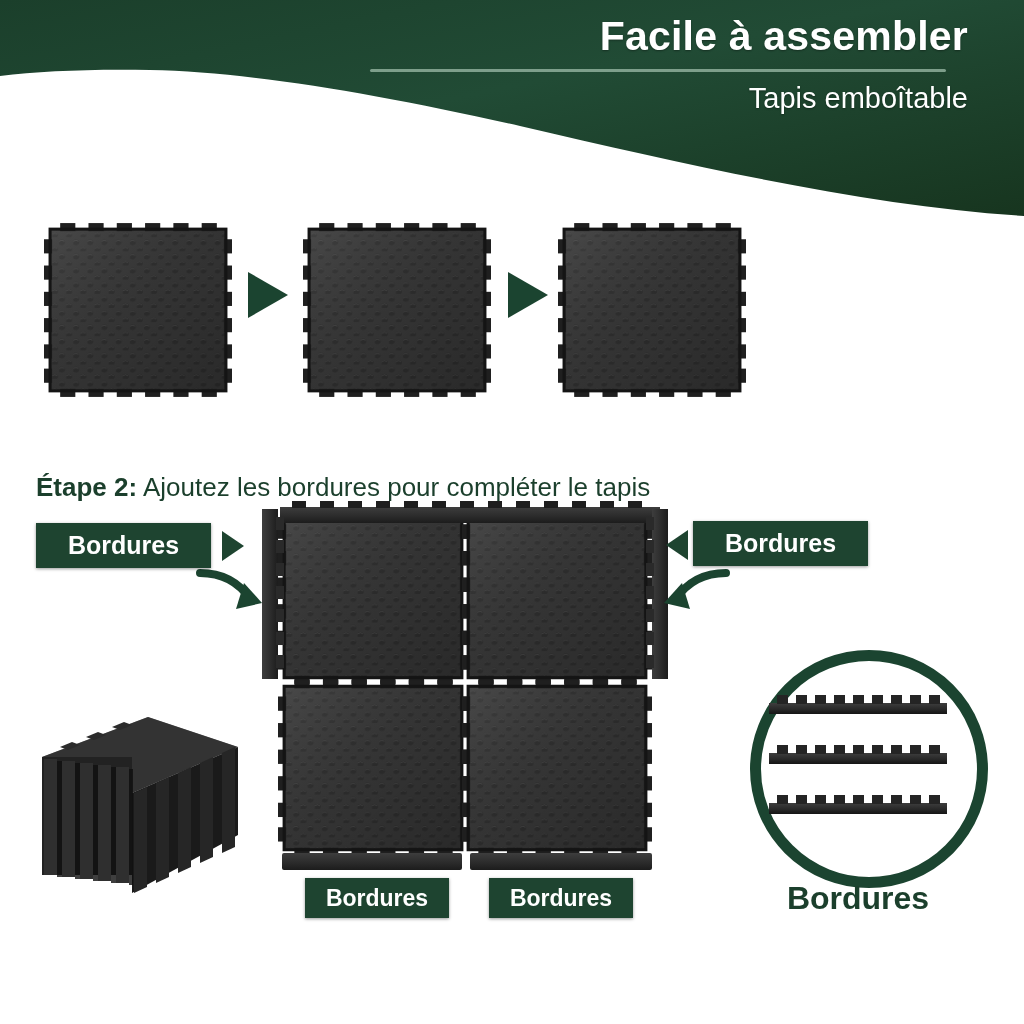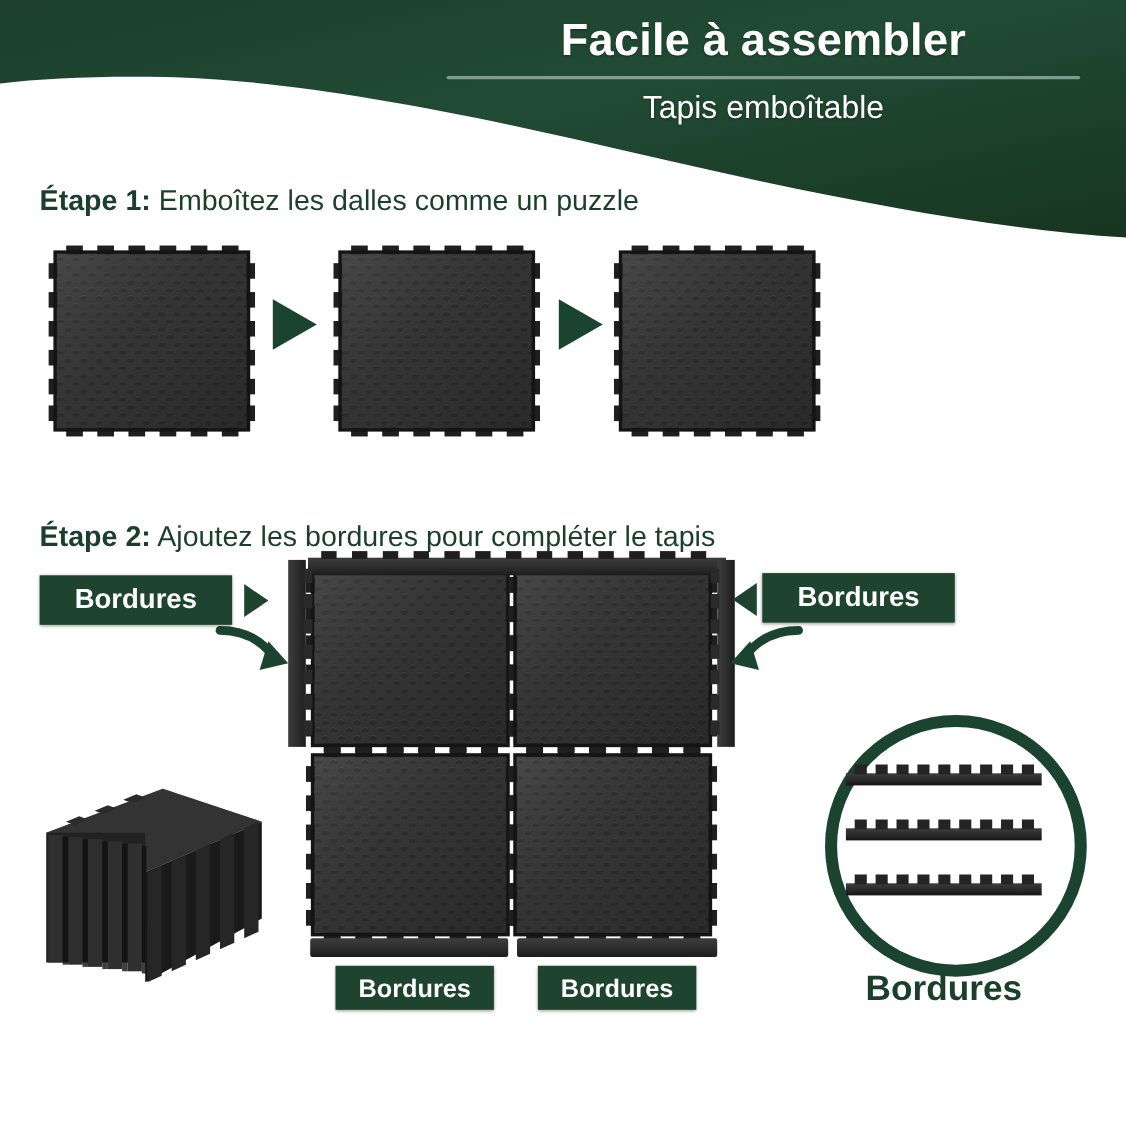--- a/index.html
+++ b/index.html
@@ -8,21 +8,21 @@
     background:#ffffff;
     font-family:"Liberation Sans", sans-serif;
     overflow:hidden;
     position:relative;
   }
   #stage{position:absolute;left:0;top:0;width:1024px;height:1024px;overflow:hidden;background:#fff;}
 
   
   .header-wrap{position:absolute;left:0;top:0;width:1024px;height:230px;}
   .header-svg{position:absolute;left:0;top:0;}
-  .header-text{position:absolute;right:20px;top:14px;width:620px;text-align:center;}
+  .header-text{position:absolute;right:56px;top:14px;width:620px;text-align:right;}
   .title{
     color:#ffffff;font-size:41px;font-weight:bold;letter-spacing:.2px;
     line-height:1.12;white-space:nowrap;
     text-shadow:0 1px 2px rgba(0,0,0,.35);
   }
   .title-rule{
     height:3px;background:#9dbca9;opacity:.75;margin:9px 22px 10px 22px;border-radius:2px;
   }
   .subtitle{
     color:#ffffff;font-size:29px;font-weight:normal;white-space:nowrap;
@@ -70,23 +70,20 @@
       </defs>
       <path d="M0,0 H1024 V216 C870,206 700,168 520,126 C380,94 250,72 150,70 C90,69 40,71 0,76 Z" fill="url(#hdrGrad)"></path>
     </svg>
     <div class="header-text">
       <div class="title">Facile à assembler</div>
       <div class="title-rule"></div>
       <div class="subtitle">Tapis emboîtable</div>
     </div>
   </div>
 
-  <div class="step" id="step1">
-    <span class="lab">Étape 1:</span><span class="txt"> Emboîtez les dalles comme un puzzle</span>
-  </div>
 
   <svg width="1024" height="200" viewBox="0 0 1024 200" style="position:absolute;left:0;top:215px;">
     <defs>
 
       <pattern id="plate" width="14" height="14" patternUnits="userSpaceOnUse" patternTransform="rotate(0)">
         <rect width="14" height="14" fill="#353535"></rect>
         <path d="M1,3 q3,-2 5,0 q2,2 0,4 q-2,2 -5,0 Z" fill="#2a2a2a" opacity=".85"></path>
         <path d="M8,10 q3,-2 5,0 q2,2 0,4 q-2,2 -5,0 Z" fill="#2a2a2a" opacity=".85"></path>
         <path d="M1,4 q3,-2 5,0" stroke="#4a4a4a" stroke-width="0.9" fill="none" opacity=".7"></path>
         <path d="M8,11 q3,-2 5,0" stroke="#4a4a4a" stroke-width="0.9" fill="none" opacity=".7"></path>

